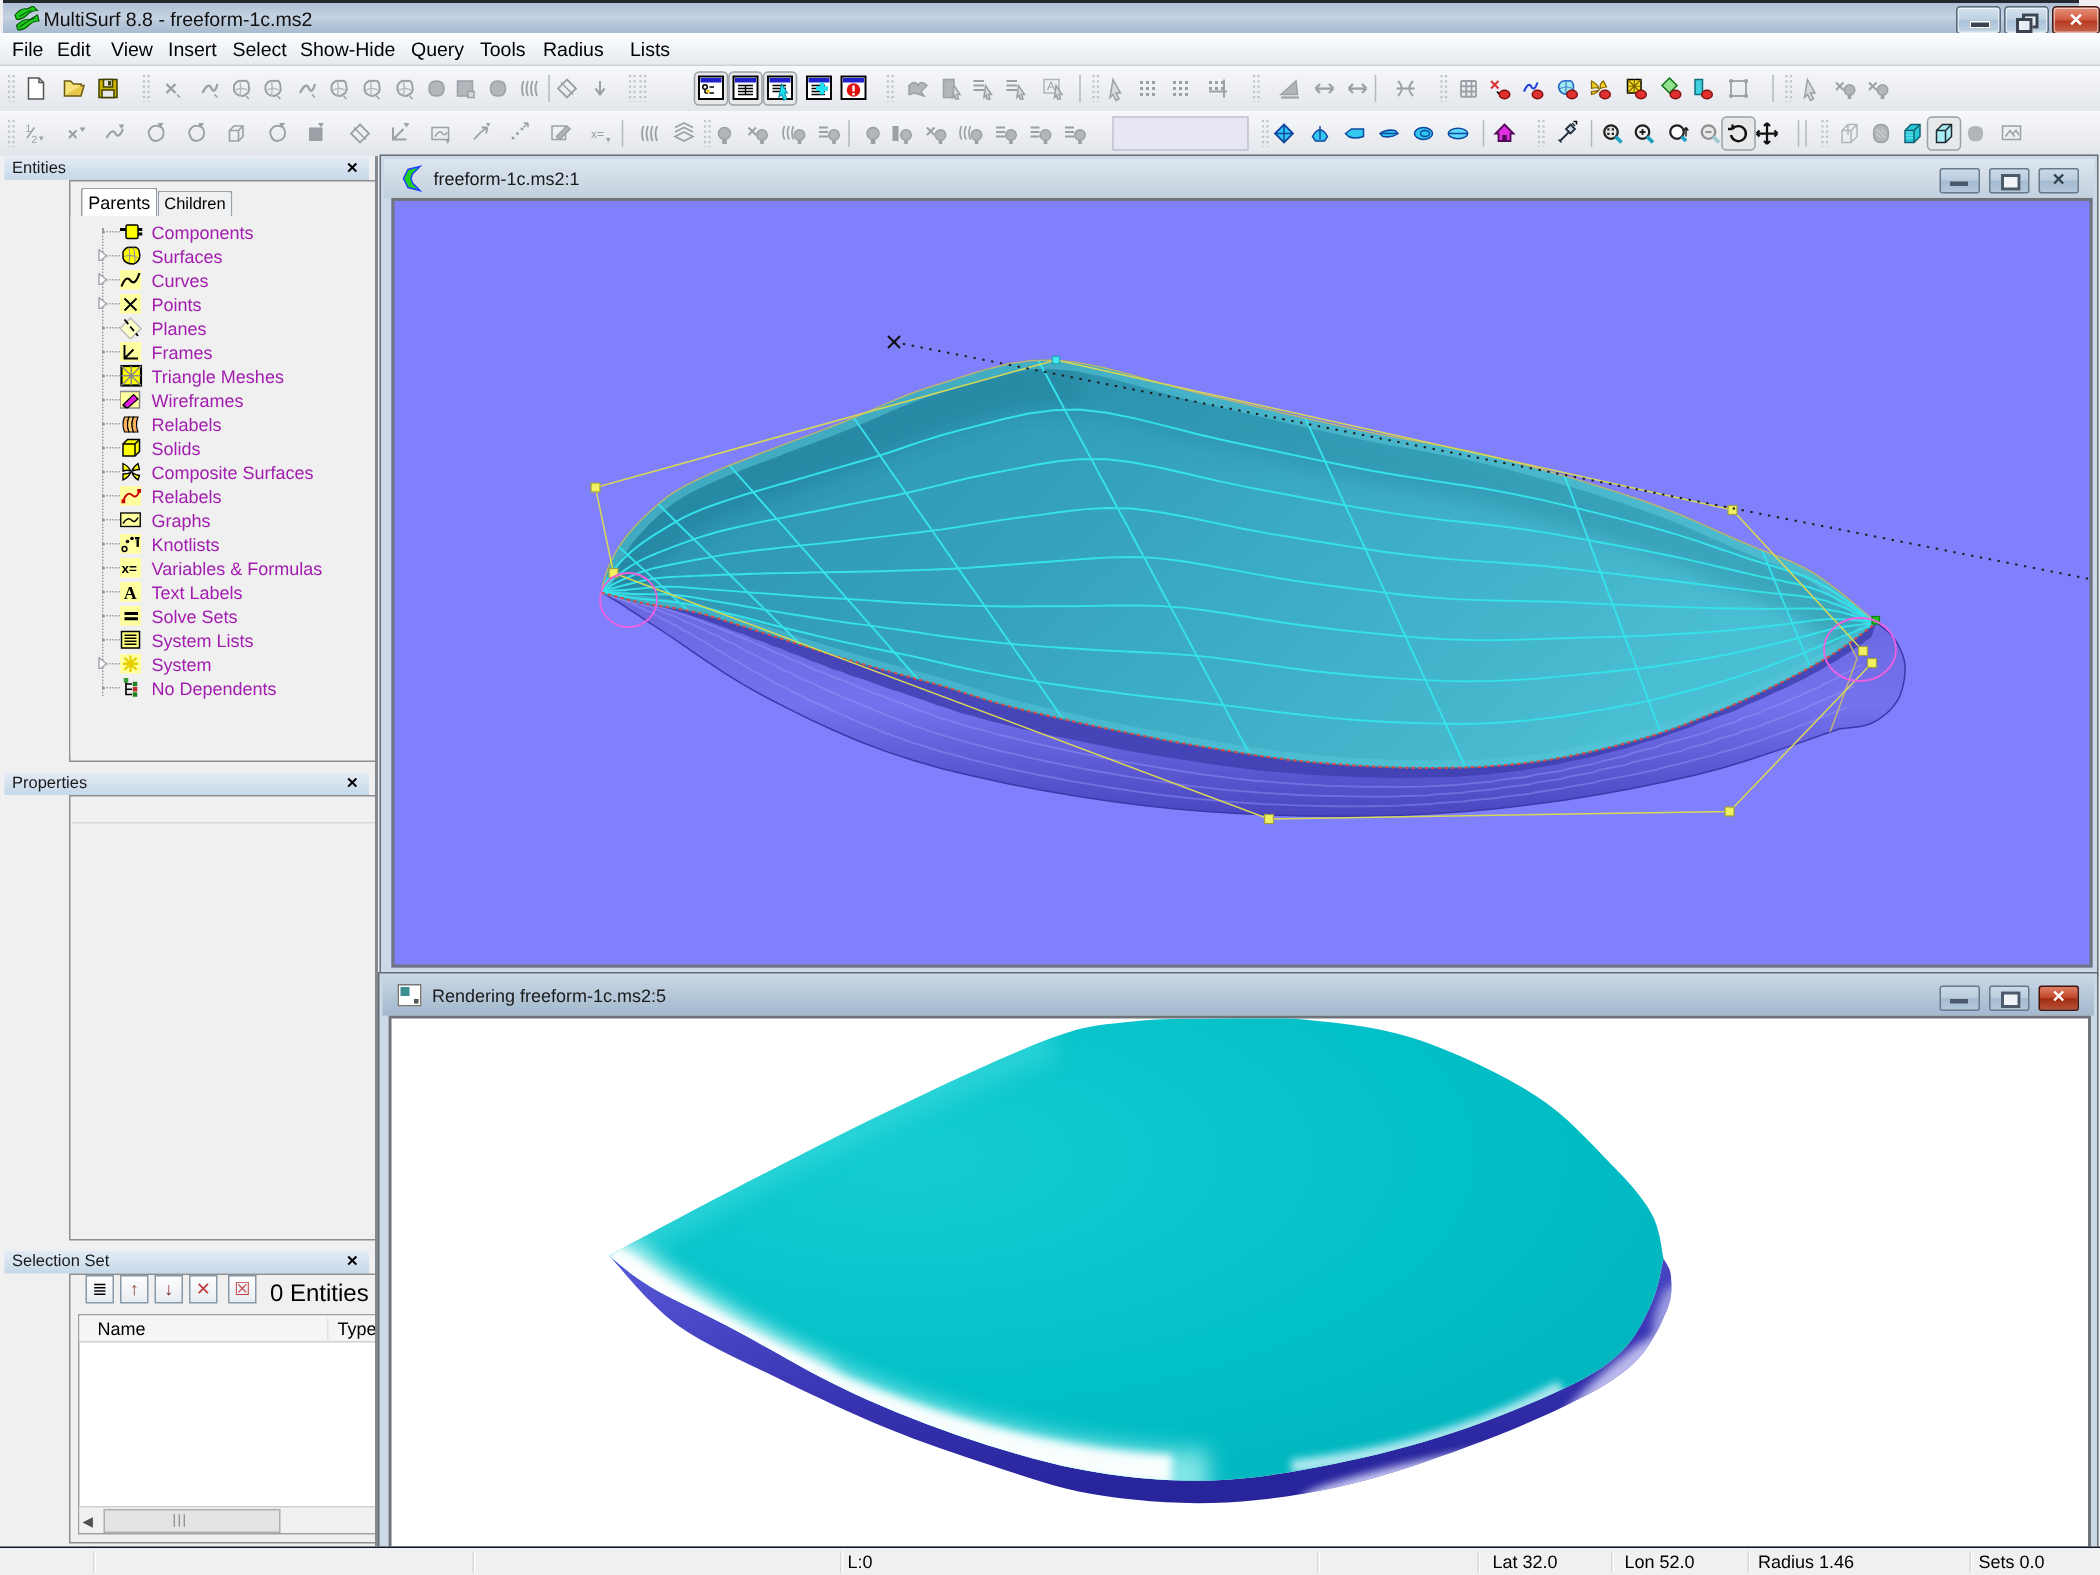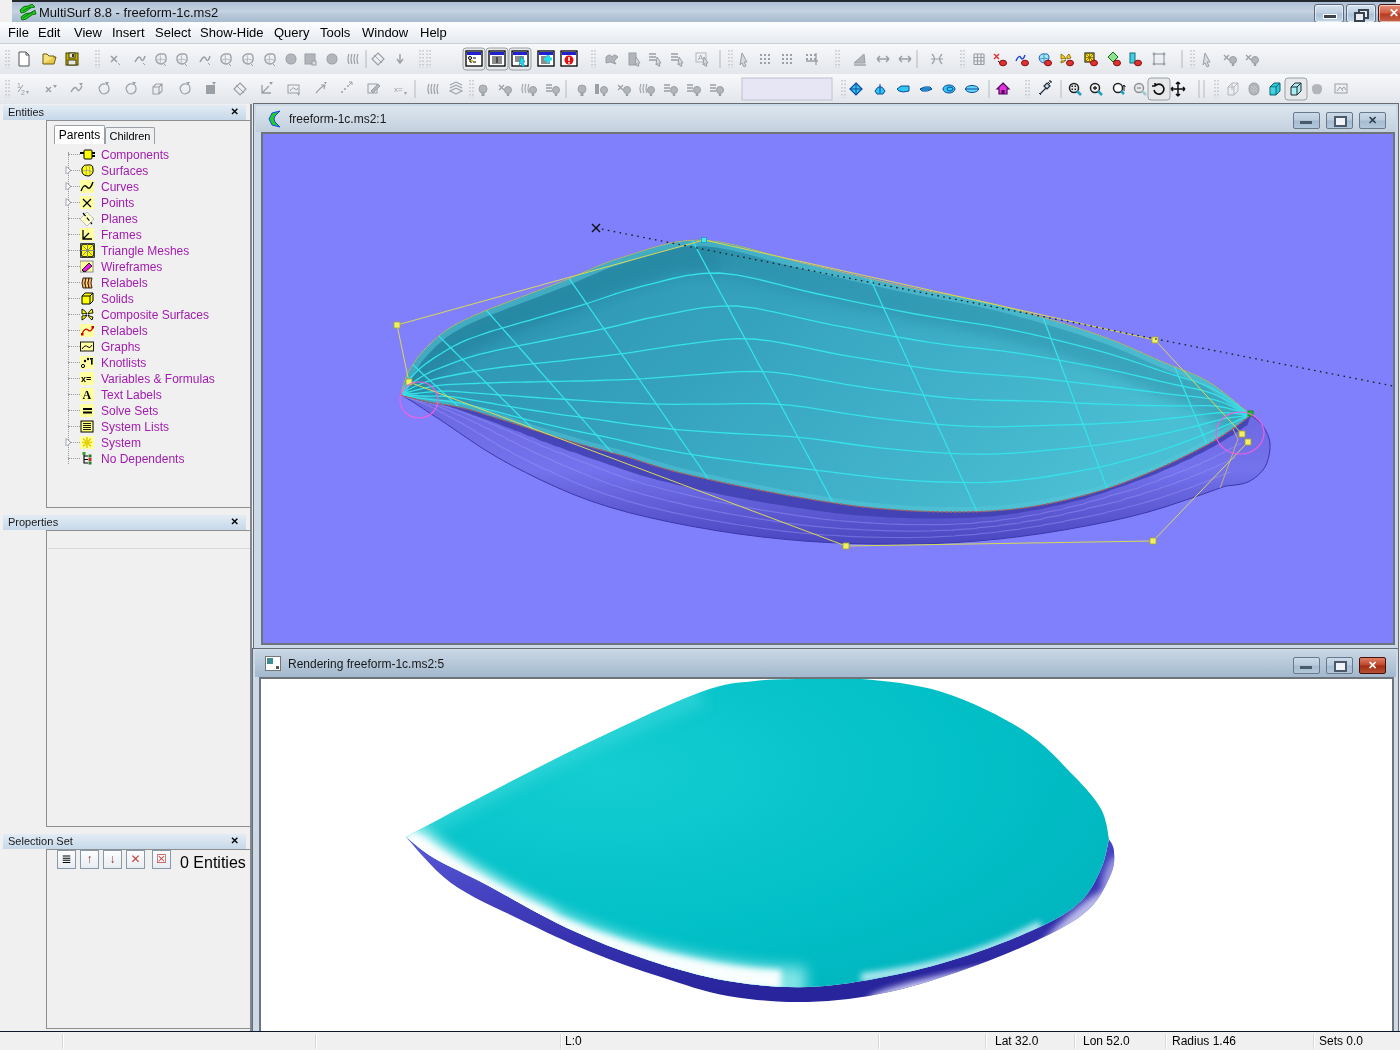--- a/index.html
+++ b/index.html
@@ -1,20 +1,20 @@
 <!DOCTYPE html>
 <html><head>
 <meta charset="utf-8">
 <style>
   html,body{margin:0;padding:0;}
   body{width:1400px;height:1050px;position:relative;overflow:hidden;
        font-family:"Liberation Sans",sans-serif;background:#f0f0f0;}
   .abs{position:absolute;}
   
-  #titlebar{left:12px;top:0;width:1384px;height:22px;
+  #titlebar{left:2px;top:0;width:1384px;height:22px;
     background:linear-gradient(#aebfd4,#c6d3e2 45%,#b9c9db 55%,#a4b8cd);
     border-top:2px solid #23282e;}
   #titletext{left:27px;top:3px;font-size:13px;color:#101010;}
   .capbtn{top:2px;height:17px;border-radius:3px;border:1px solid #5a6a7c;
     background:linear-gradient(#d7e3ef,#bdd0e2 48%,#a9c0d7 52%,#c3d6e6);
     box-shadow:inset 0 0 0 1px rgba(255,255,255,.55);}
   #btnclose{background:linear-gradient(#e49179,#d35f45 45%,#b83b22 55%,#c4674d);
     border:1px solid #4b1710;}
   
   #menubar{left:0;top:22px;width:1400px;height:21px;
@@ -80,22 +80,22 @@
 
 <div id="menubar" class="abs">
   <span class="mi" style="left:8px">File</span>
   <span class="mi" style="left:38px">Edit</span>
   <span class="mi" style="left:74px">View</span>
   <span class="mi" style="left:112px">Insert</span>
   <span class="mi" style="left:155px">Select</span>
   <span class="mi" style="left:200px">Show-Hide</span>
   <span class="mi" style="left:274px">Query</span>
   <span class="mi" style="left:320px">Tools</span>
-  <span class="mi" style="left:362px">Window</span>
-  <span class="mi" style="left:420px">Help</span>
+  <span class="mi" style="left:362px">Radius</span>
+  <span class="mi" style="left:420px">Lists</span>
 </div>
 
 <div id="tb1" class="abs"><svg width="1400" height="30" viewBox="0 0 1400 30">
       <g stroke="#c0c3c8" stroke-width="1.5" stroke-dasharray="1.5 2">
         <path d="M6,6 V24"></path>
         <path d="M9,6 V24"></path>
       </g>
       <g transform="translate(24,15)">
         <path d="M-5 -7 H2 L5 -4 V7 H-5 Z" fill="#fff" stroke="#555"></path>
         <path d="M2 -7 V-4 H5" fill="none" stroke="#555"></path>
@@ -808,20 +808,33 @@
   </div>
 
   <div class="paneltitle abs" style="top:730px;">Selection Set<span class="panelx">✕</span></div>
   <div class="panelbody abs" style="top:745px;height:180px;">
     <div class="ssbtn" style="left:10px;">≣</div>
     <div class="ssbtn" style="left:33px;color:#8b3a3a;">↑</div>
     <div class="ssbtn" style="left:56px;color:#8b3a3a;">↓</div>
     <div class="ssbtn" style="left:79px;color:#c04040;">✕</div>
     <div class="ssbtn" style="left:105px;color:#c04040;">☒</div>
     <span style="position:absolute;left:133px;top:4px;font-size:16px;">0 Entities</span>
+    <div style="position:absolute;left:5px;top:26px;right:5px;bottom:5px;background:#fff;border:1px solid #a0a0a0;">
+      <div style="position:absolute;left:0;top:0;right:0;height:17px;background:#f5f5f5;border-bottom:1px solid #d0d0d0;font-size:12px;">
+        <span style="position:absolute;left:12px;top:2px;">Name</span>
+        <span style="position:absolute;left:165px;top:2px;border-left:1px solid #e0e0e0;padding-left:6px;">Type</span>
+        <span style="position:absolute;left:228px;top:2px;border-left:1px solid #e0e0e0;padding-left:6px;">Cl</span>
+      </div>
+      <div style="position:absolute;left:0;bottom:0;right:0;height:17px;background:#f0f0f0;border-top:1px solid #d0d0d0;">
+        <span style="position:absolute;left:2px;top:4px;font-size:9px;color:#505050;">◀</span>
+        <span style="position:absolute;right:2px;top:4px;font-size:9px;color:#505050;">▶</span>
+        <span style="position:absolute;left:16px;top:1px;width:116px;height:14px;background:#e4e4e4;border:1px solid #b0b0b0;"></span>
+        <span style="position:absolute;left:62px;top:3px;font-size:9px;color:#808080;letter-spacing:1px;">|||</span>
+      </div>
+    </div>
   </div>
 </div>
 
 <div id="mdi" class="abs">
 
   <div class="mswin" style="left:1px;top:-1px;width:1144px;height:546px;">
     <div class="mstitle" style="background:linear-gradient(#dde6ee,#c2d0de);">
       <svg class="abs" style="left:10px;top:4px;" width="17" height="18" viewBox="0 0 17 18">
         <path d="M14 1 L6 3 L3 9 L6 15 L14 17 L9 12 L8 9 L9 6 Z" fill="#20d020" stroke="#2040ff" stroke-width="1"></path>
       </svg>

